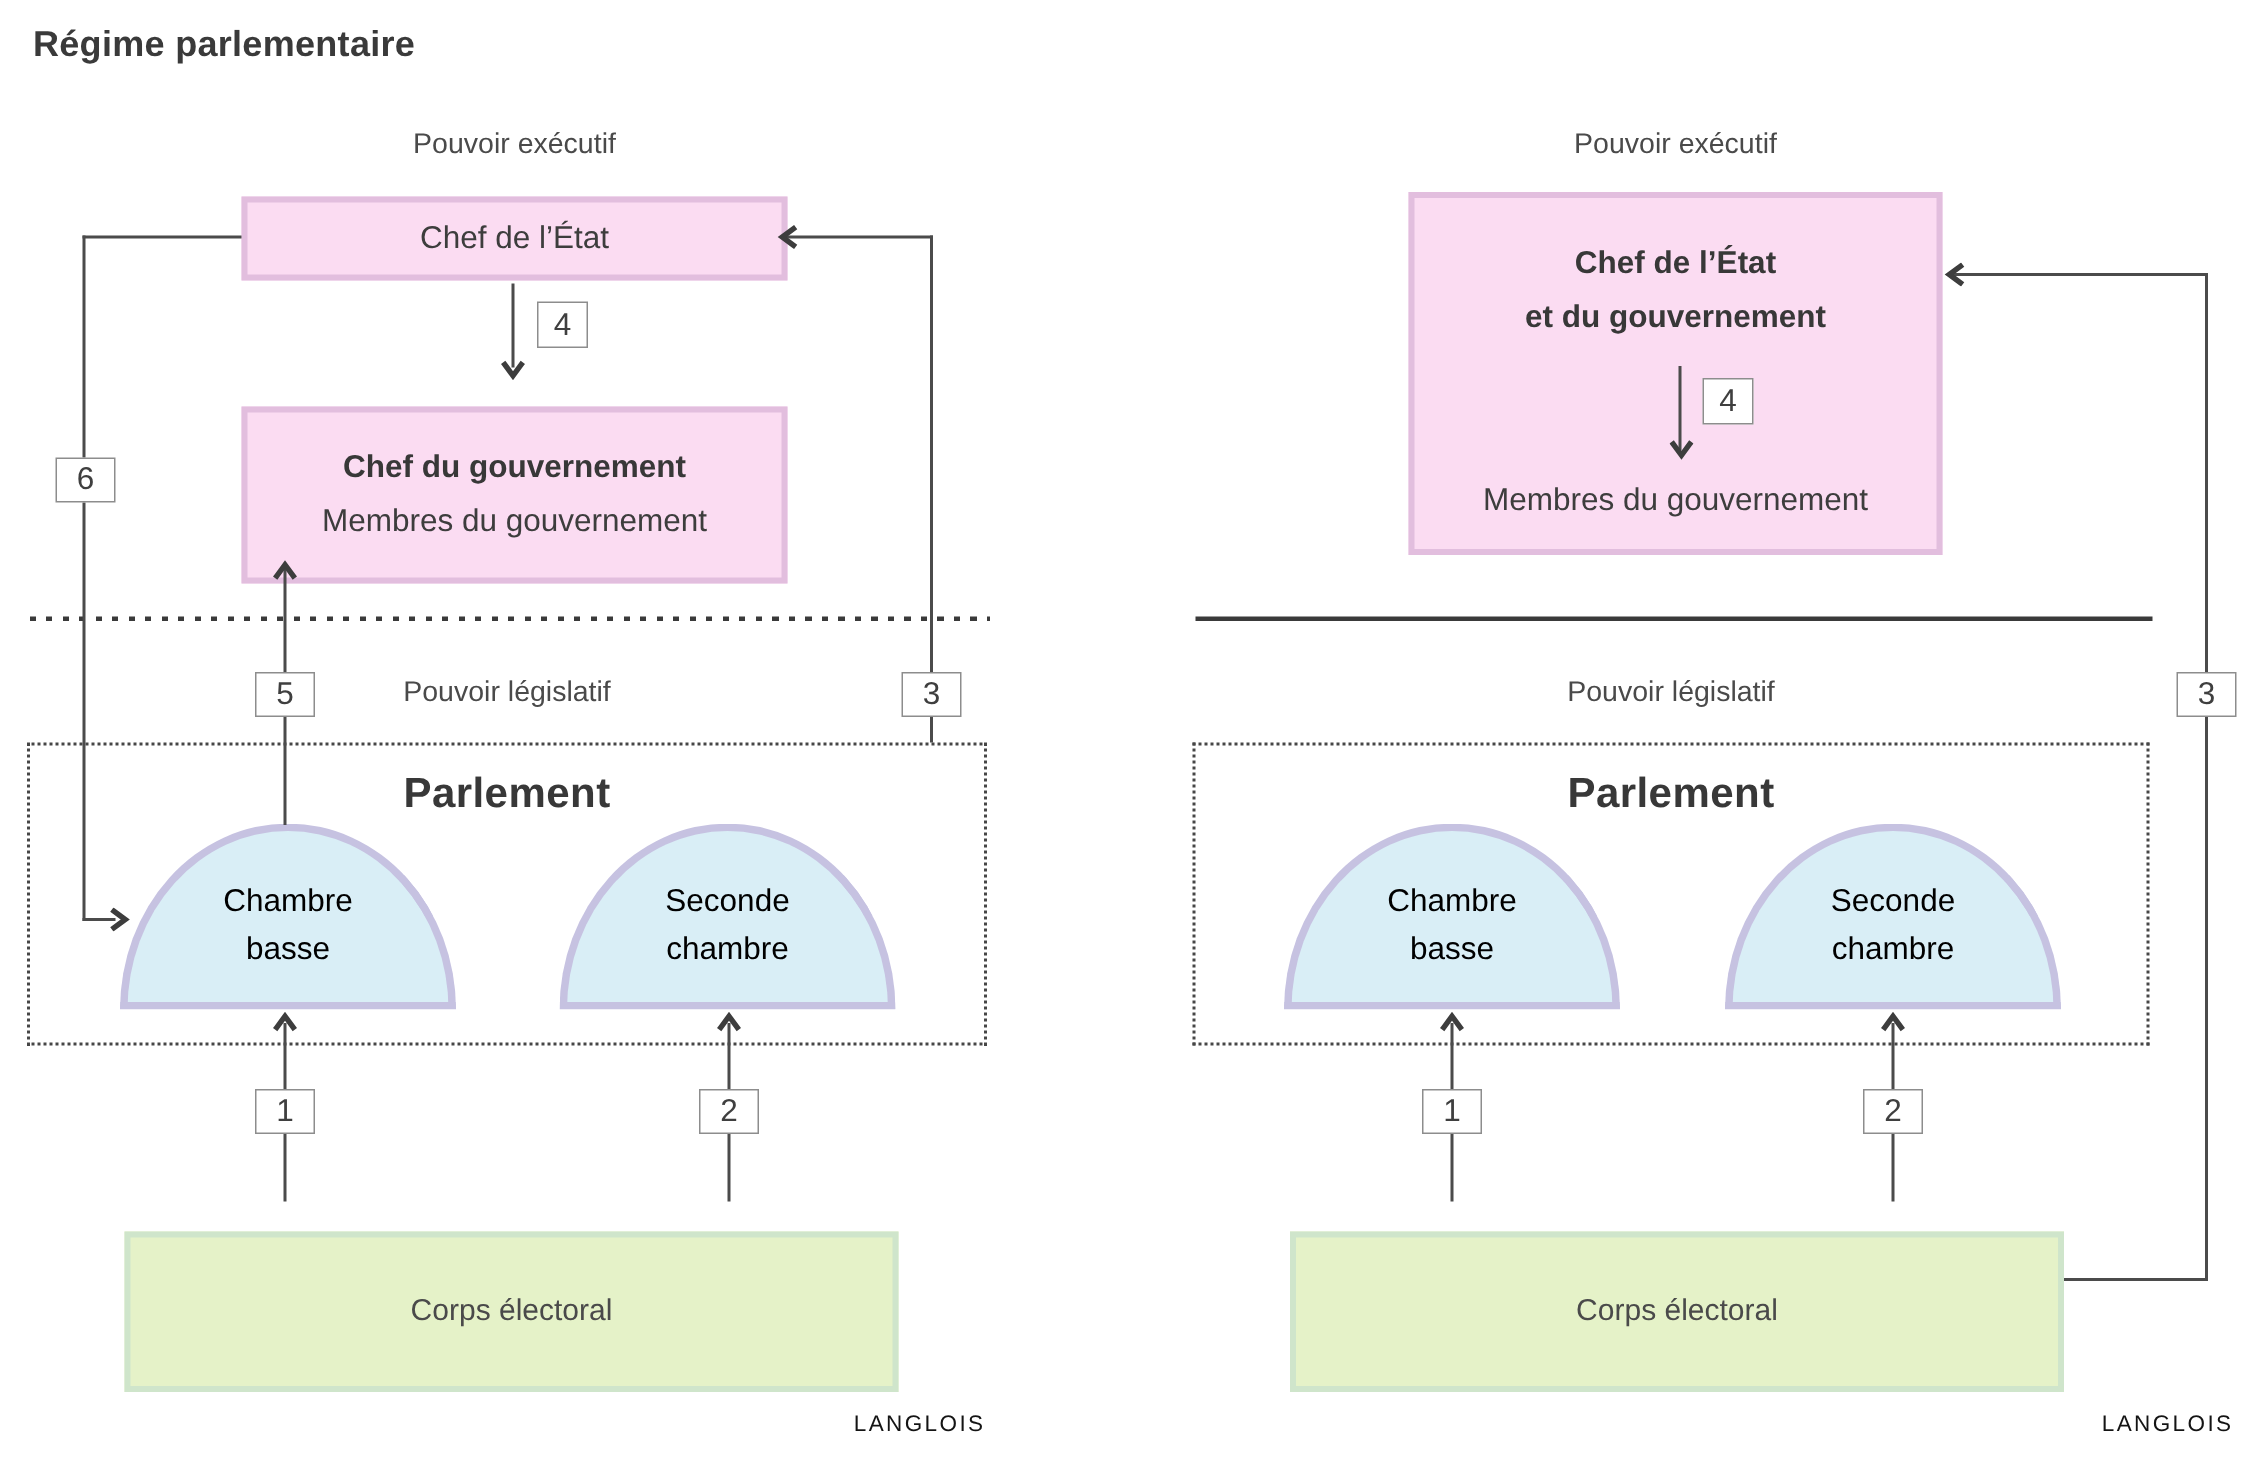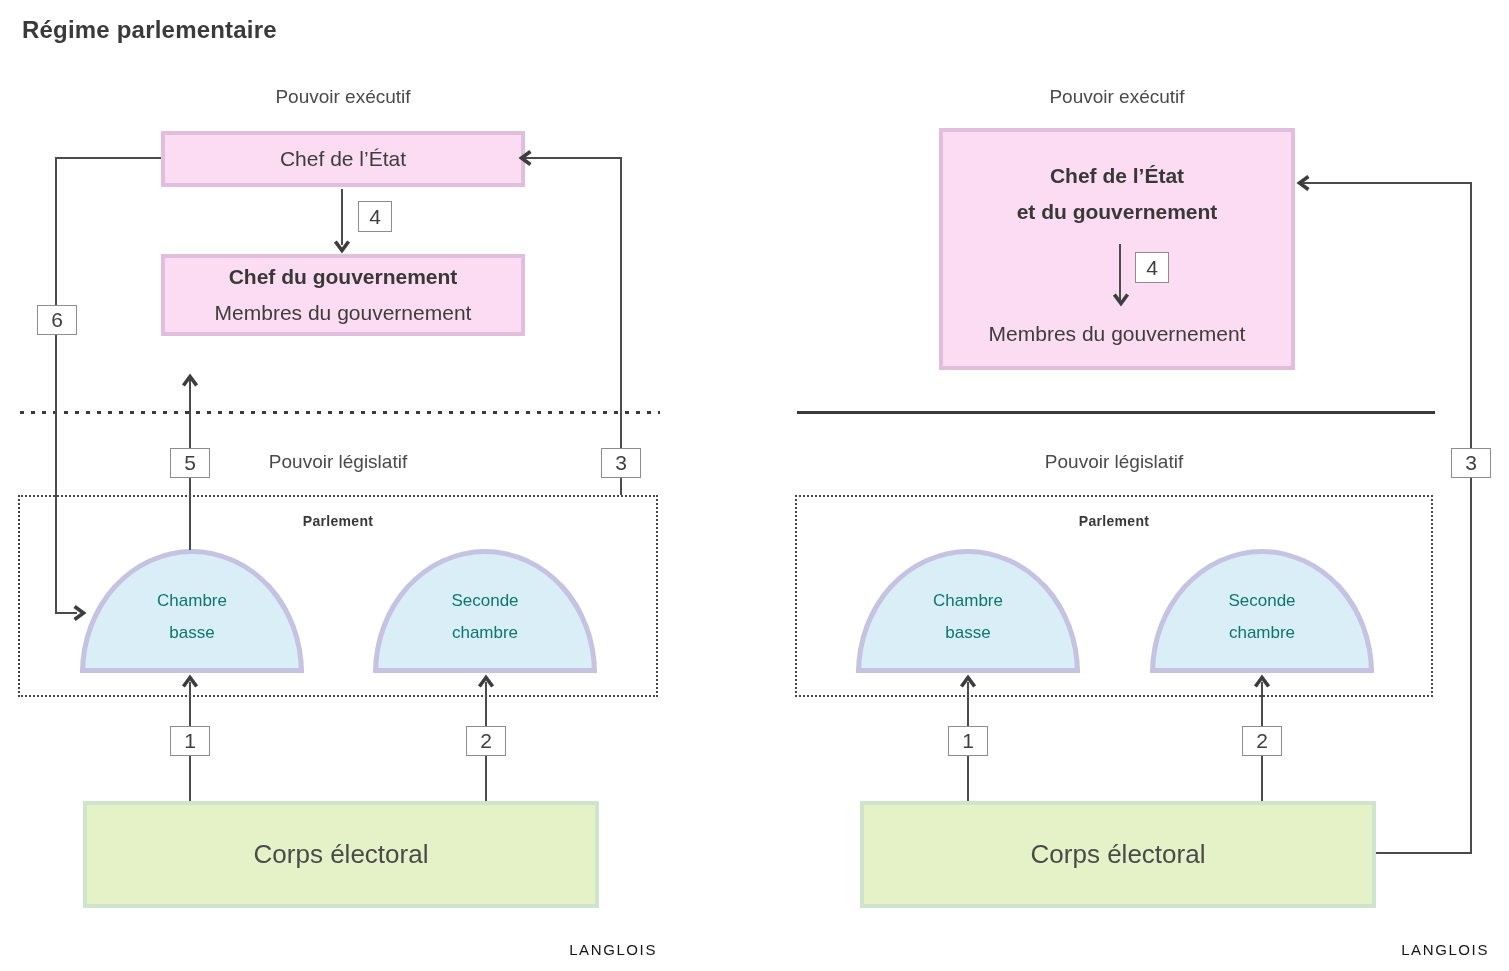--- a/index.html
+++ b/index.html
@@ -12,30 +12,30 @@
   .lbl{font-size:19px;color:#4a4a4a;text-align:center;white-space:nowrap;}
   .pinkbox{
     background:var(--c-pink-fill,#fbdcf2);border:4px solid var(--c-pink-border,#e2bede);
     display:flex;align-items:center;justify-content:center;flex-direction:column;
     font-size:21px;color:#3d3d3d;text-align:center;
   }
   .pinkbox .bold{font-weight:bold;color:#383838;}
   .greenbox{
     background:var(--c-green-fill,#e5f2c8);border:4px solid var(--c-green-border,#cfe5cb);
     display:flex;align-items:center;justify-content:center;
-    font-size:26px;color:#4a4a4a;
+    font-size:20px;color:#4a4a4a;margin-top:20px;
   }
   .parl{border:2px dotted #464646;}
   .parl-label{position:absolute;top:16px;left:0;width:100%;text-align:center;
-    font-size:14px;font-weight:bold;color:#383838;letter-spacing:.3px;}
+    font-size:28px;font-weight:bold;color:#383838;letter-spacing:.3px;}
   .dome{
     background:var(--c-dome-fill,#d9eef6);border:5px solid var(--c-dome-border,#c6c2e1);
     border-radius:112px 112px 0 0 / 124px 124px 0 0;
     display:flex;flex-direction:column;align-items:center;justify-content:center;
-    padding-top:12px;font-size:17px;line-height:32px;color:#0f766e;text-align:left;
+    padding-top:12px;font-size:21px;line-height:32px;color:#000000;text-align:left;
   }
   .ln{background:var(--c-line,#4b4b4b);z-index:1;}
   .sep-dot{height:3px;background:repeating-linear-gradient(90deg,#3a3a3a 0 4px,transparent 4px 11px);}
   .sep-solid{height:3px;background:#3a3a3a;}
   .badge{
     width:40px;height:30px;background:#ffffff;border:1px solid #8d8d8d;z-index:3;
     display:flex;align-items:center;justify-content:center;
     font-size:21px;color:#3f3f3f;
   }
   .badge.small{width:34px;height:31px;}
@@ -60,21 +60,21 @@
   </div>
 
   <div class="abs ln" style="left:341px;top:189px;width:2px;height:56px;"></div>
   <div class="abs ah down" style="left:334px;top:238px;">
       <svg width="16" height="16" viewBox="0 0 16 16">
         <path d="M5 2.5 L12.5 8 L5 13.5" fill="none" stroke="#3d3d3d" stroke-width="3.6" stroke-linecap="square"></path>
       </svg>
     </div>
   <div class="abs badge small" style="left:358px;top:201px;">4</div>
 
-  <div class="abs pinkbox twoLine" style="left:161px;top:254px;width:364px;height:82px;">
+  <div class="abs pinkbox twoLine" style="left:161px;top:271px;width:364px;height:118px;">
     <div class="bold">Chef du gouvernement</div>
     <div>Membres du gouvernement</div>
   </div>
 
   <div class="abs ln" style="left:55px;top:157px;width:106px;height:2px;"></div>
   <div class="abs ln" style="left:55px;top:157px;width:2px;height:457px;"></div>
   <div class="abs ln" style="left:55px;top:612px;width:22px;height:2px;"></div>
   <div class="abs ah" style="left:71px;top:605px;">
       <svg width="16" height="16" viewBox="0 0 16 16">
         <path d="M5 2.5 L12.5 8 L5 13.5" fill="none" stroke="#3d3d3d" stroke-width="3.6" stroke-linecap="square"></path>

